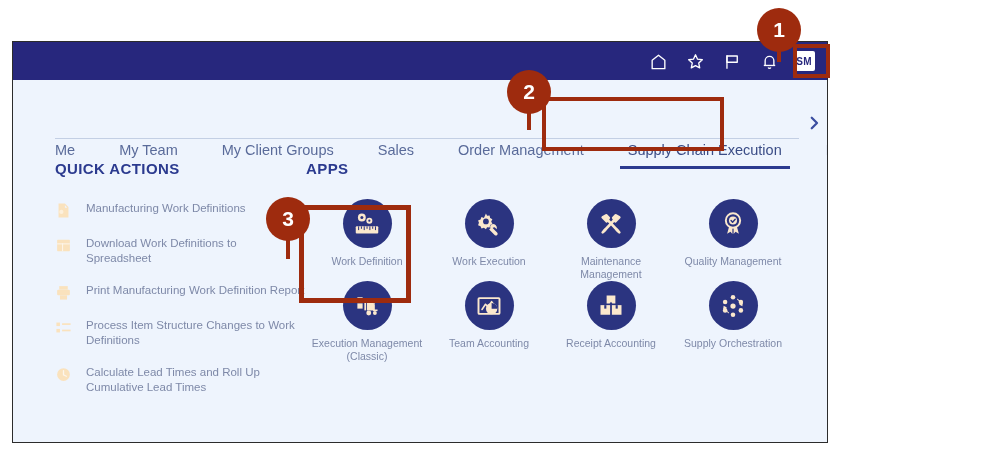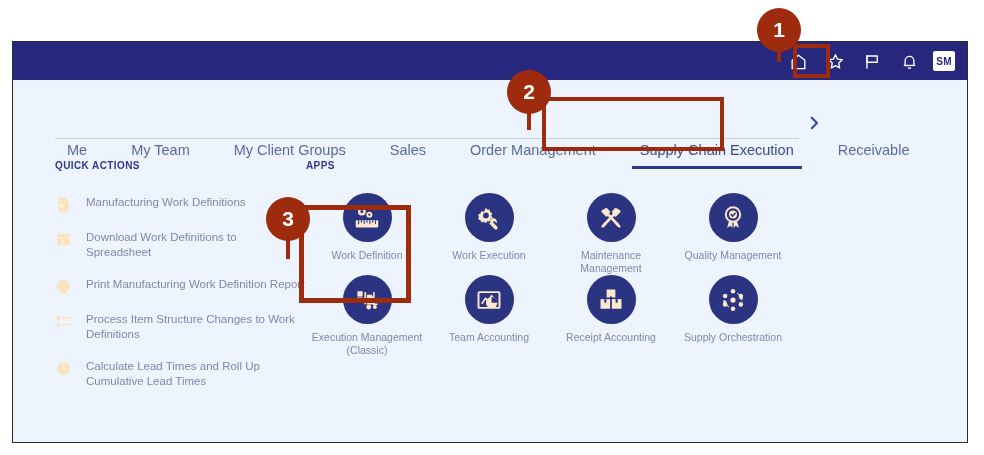--- a/index.html
+++ b/index.html
@@ -13,21 +13,21 @@
     position: relative;
     overflow: hidden;
     font-family: "Liberation Sans", sans-serif;
   }
 
   
   .app-panel {
     position: absolute;
     left: 12px;
     top: 41px;
-    width: 956px;
+    width: 816px;
     height: 402px;
     border: 1px solid #2c2c2c;
     background: #eef4fd;
     box-sizing: border-box;
     overflow: hidden;
   }
 
   
   .global-header {
     position: absolute;
@@ -87,21 +87,21 @@
     gap: 0px;
   }
   .tab {
     font-size: 14.5px;
     color: #5a6b9a;
     padding: 0 22px 11px 22px;
     white-space: nowrap;
     position: relative;
     font-weight: 400;
   }
-  .tab:first-child { padding-left: 0; margin-left: 12px; }
+  .tab:first-child { padding-left: 0; }
   .tab.active { color: #3a4c86; margin-top: 48px; }
   .tab.active::after {
     content: "";
     position: absolute;
     left: 14px;
     right: 14px;
     bottom: 0;
     height: 3px;
     background: #2b3a8f;
   }
@@ -124,21 +124,21 @@
 
   
   .content {
     position: absolute;
     left: 0;
     top: 98px;
     width: 100%;
     height: 304px;
   }
   .col-label {
-    font-size: 10px;
+    font-size: 15px;
     font-weight: bold;
     color: #2b3a8f;
     letter-spacing: .4px;
   }
 
   .quick-actions {
     position: absolute;
     left: 42px;
     top: 20px;
     width: 250px;

